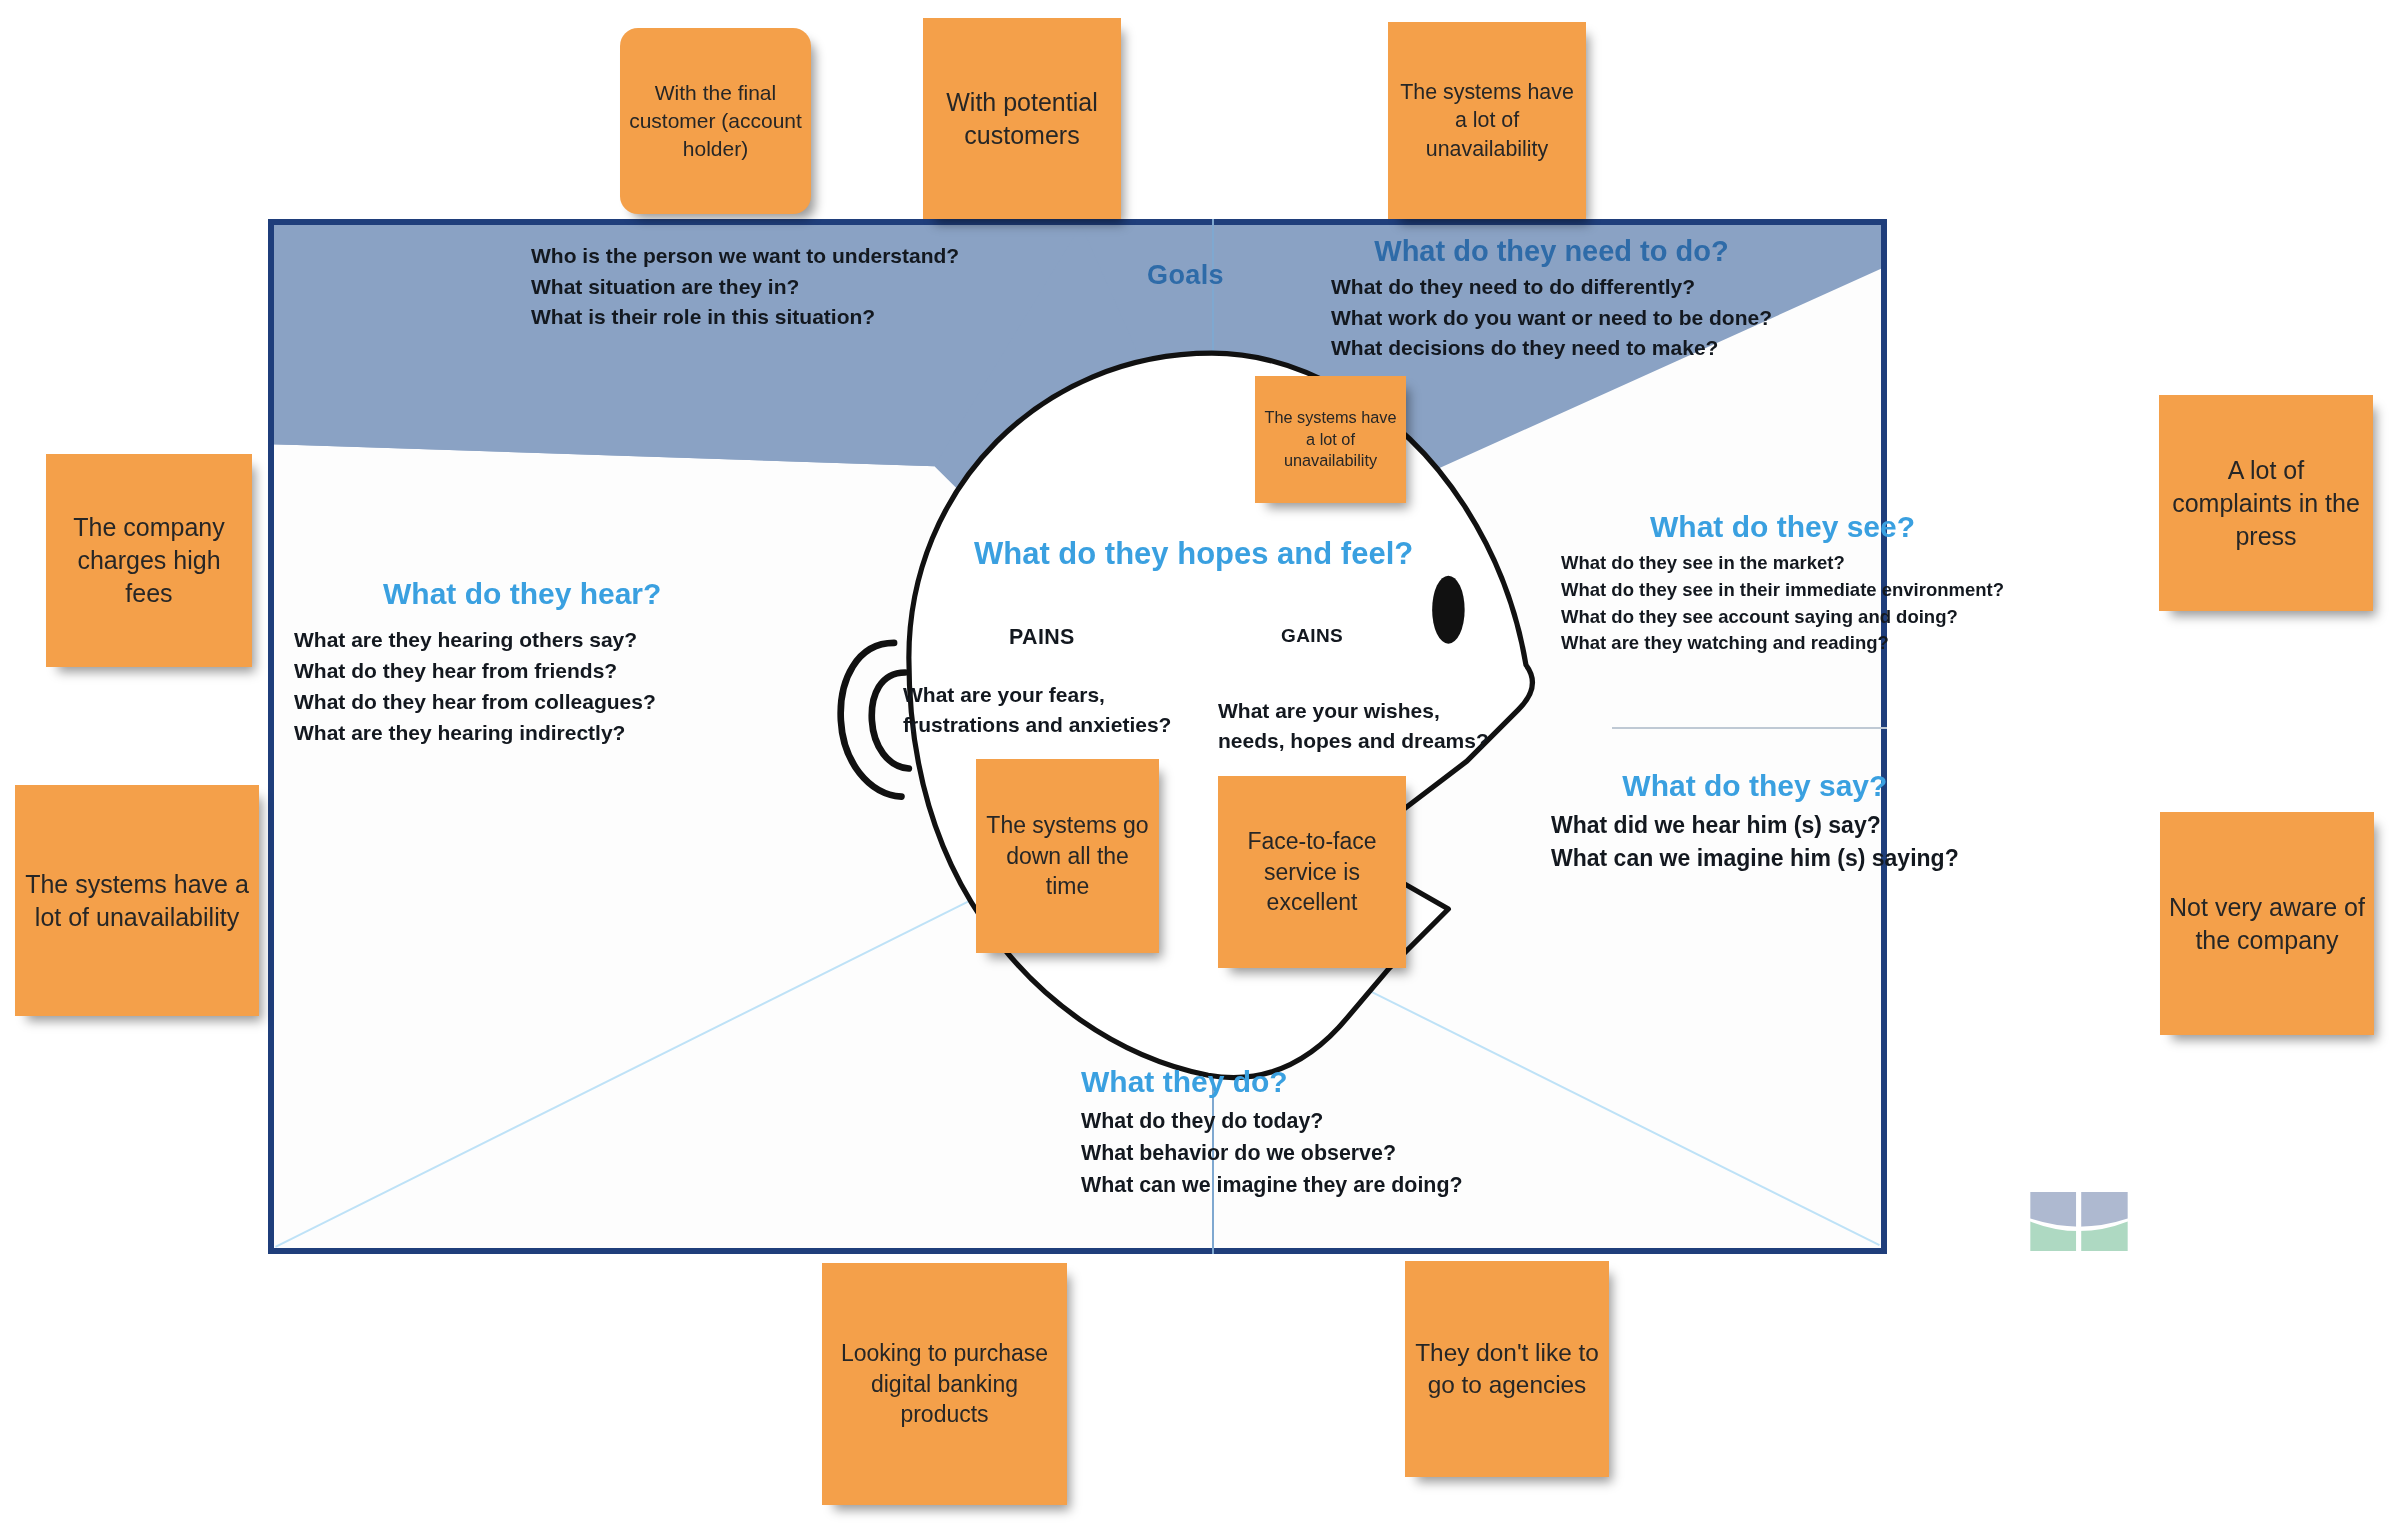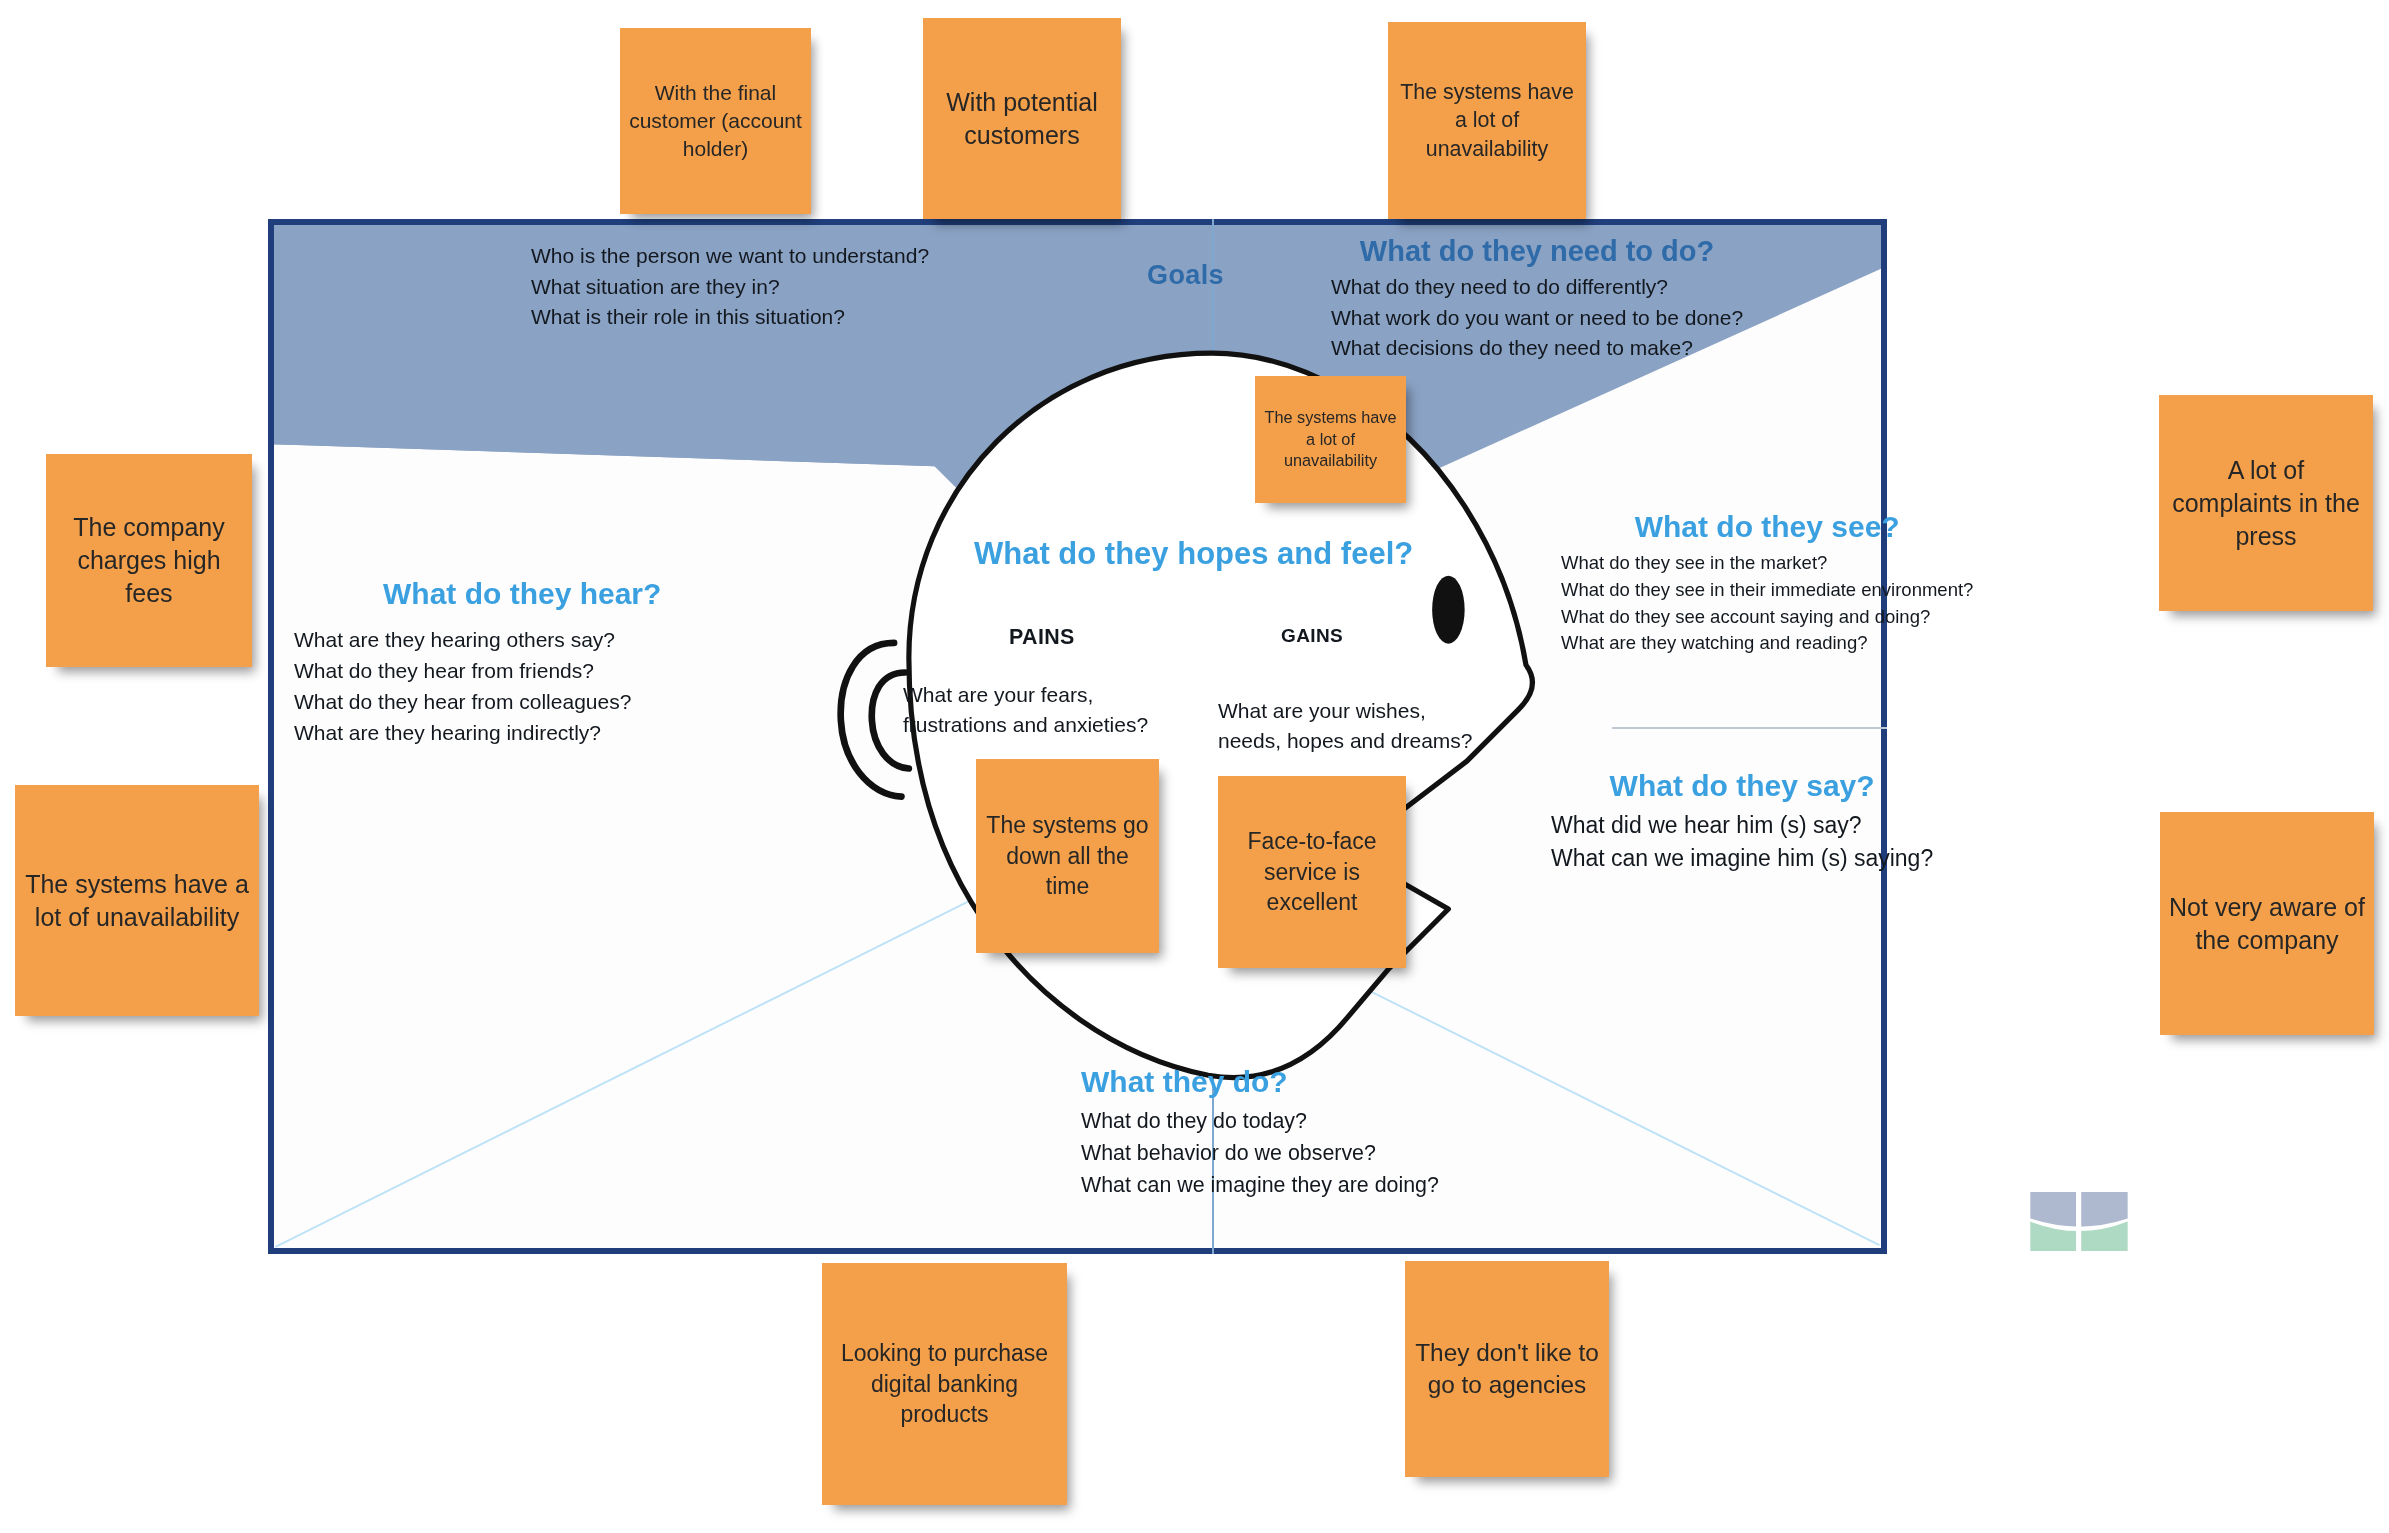--- a/index.html
+++ b/index.html
@@ -55,21 +55,21 @@
 
   
   .qblock{position:absolute;z-index:30;}
   .qtitle{
     font-weight:bold;
     color:#3AA0E0;
     white-space:nowrap;
   }
   .qtitle.dark{color:#2E6BA8;}
   .qline{
-    color:#13181F;font-weight:normal;white-space:nowrap;
+    color:#13181F;font-weight:bold;white-space:nowrap;
   }
 
   .subhead{
     position:absolute;font-weight:bold;color:#13181F;z-index:30;
     letter-spacing:0.4px;
   }
 
   
   .diag{position:absolute;background:#BEE2F7;z-index:8;transform-origin:0 0;height:2.2px;}
 
@@ -184,21 +184,21 @@
   <div class="qline" style="font-size:21px;line-height:1.45;">What are your fears,</div>
   <div class="qline" style="font-size:21px;line-height:1.45;">frustrations and anxieties?</div>
 </div>
 
 <div class="subhead" style="left:1281px;top:625px;font-size:19px;">GAINS</div>
 <div class="qblock" style="left:1218px;top:680px;">
   <div class="qline" style="font-size:21px;line-height:1.45;margin-top:16px;">What are your wishes,</div>
   <div class="qline" style="font-size:21px;line-height:1.45;">needs, hopes and dreams?</div>
 </div>
 
-<div class="sticky" style="left:620px;top:28px;width:191px;height:186px;font-size:21px;">
+<div class="sticky" style="left:620px;top:28px;width:191px;height:186px;font-size:21px;border-radius:18px;">
   <span>With the final customer (account holder)</span>
 </div>
 
 <div class="sticky" style="left:923px;top:18px;width:198px;height:201px;font-size:25px;">
   <span>With potential customers</span>
 </div>
 
 <div class="sticky" style="left:1388px;top:22px;width:198px;height:197px;font-size:21.4px;">
   <span>The systems have a lot of unavailability</span>
 </div>

